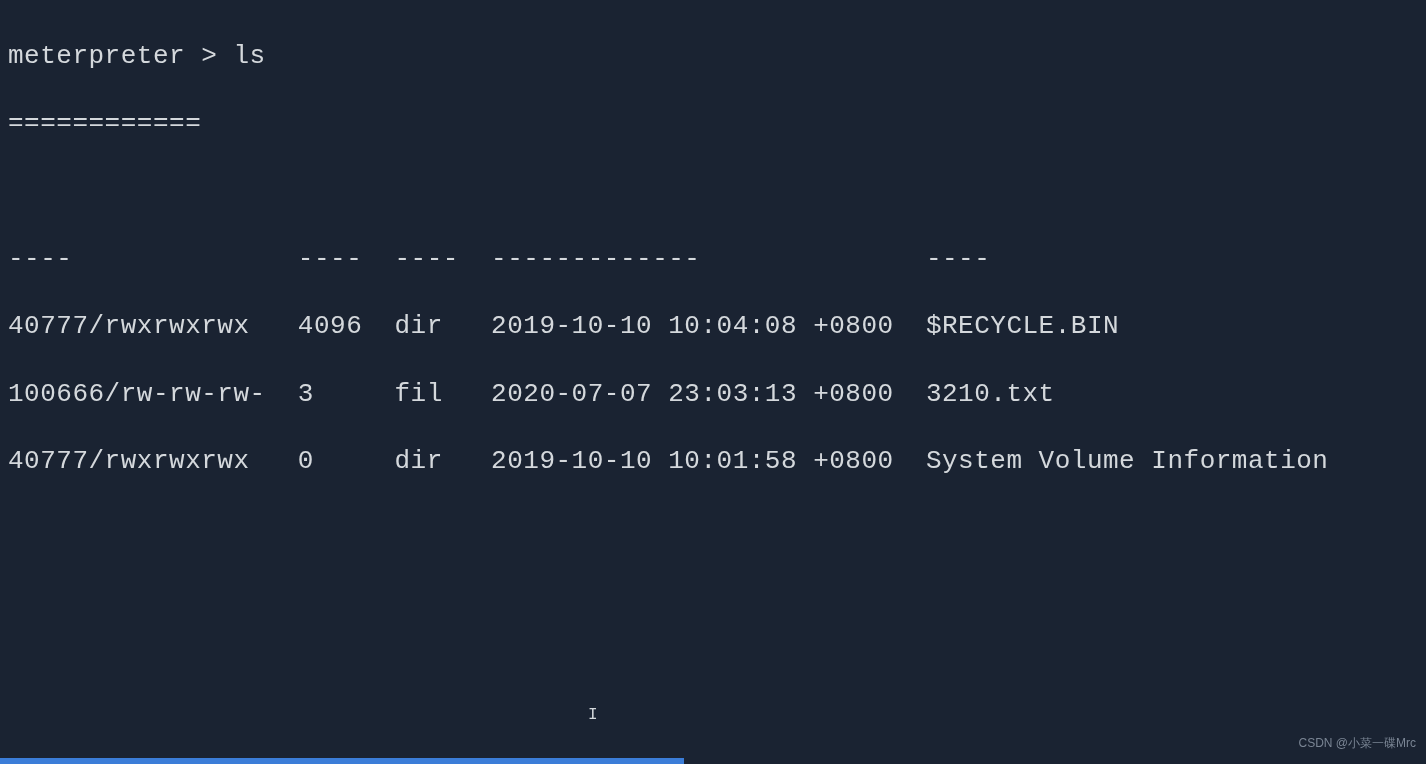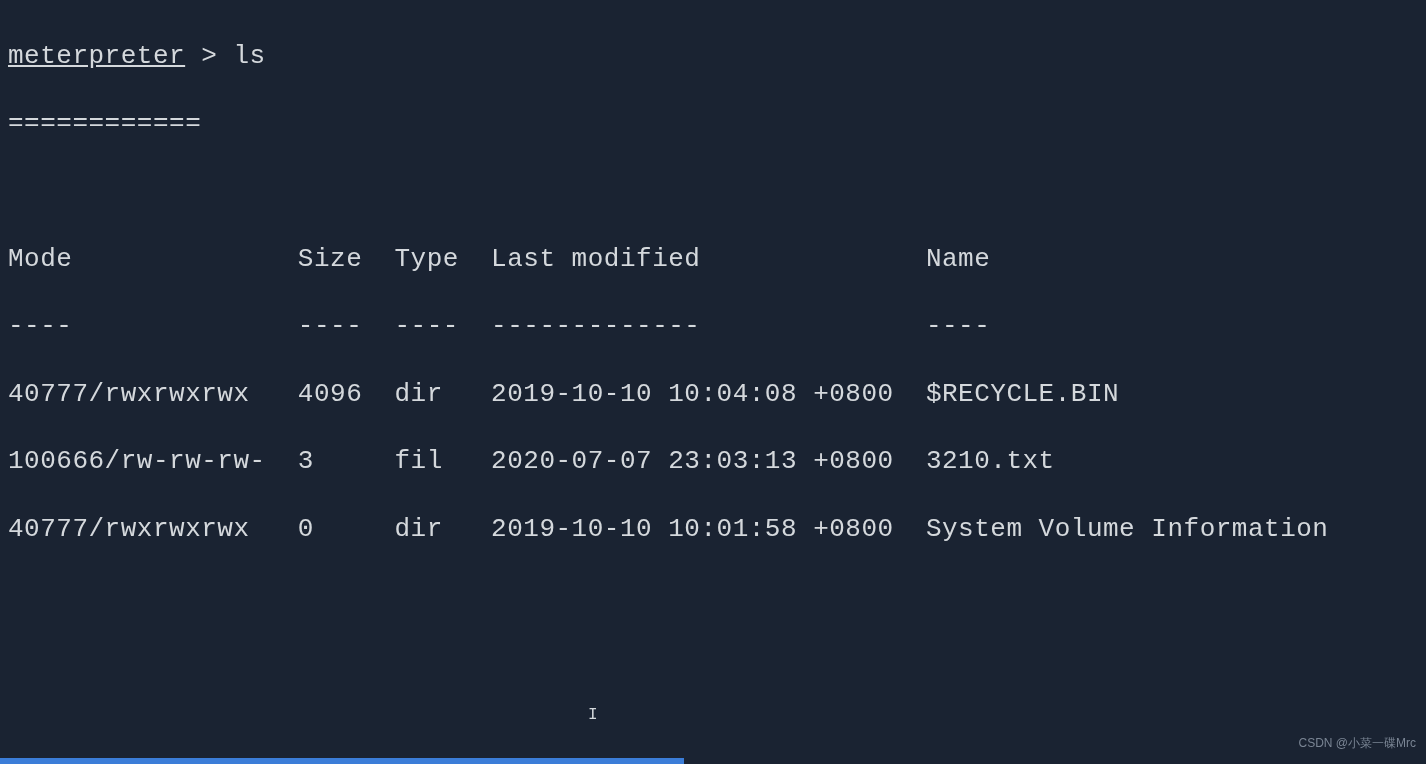--- a/index.html
+++ b/index.html
@@ -17,21 +17,20 @@
       width: 1426px;
       height: 764px;
       overflow: hidden;
       position: relative;
     }
     .terminal {
       white-space: pre;
       letter-spacing: 0.5px;
     }
     .prompt {
-      text-decoration: underline;
     }
     .row {
       display: block;
     }
     .watermark {
       position: absolute;
       bottom: 12px;
       right: 10px;
       font-size: 12px;
       color: #7a8594;
@@ -54,21 +53,20 @@
       color: #d4d8dc;
     }
   </style>
 </head>
 <body>
 
 <div class="terminal">
 <span class="row"><span class="prompt">meterpreter</span> <span>&gt;</span> <span>ls</span></span>
 <span class="row">============</span>
 <span class="row"> </span>
-<span class="row"><span>Mode              </span><span>Size  </span><span>Type  </span><span>Last modified              </span><span>Name</span></span>
 <span class="row"><span>----              </span><span>----  </span><span>----  </span><span>-------------              </span><span>----</span></span>
 <span class="row"><span>40777/rwxrwxrwx   </span><span>4096  </span><span>dir   </span><span>2019-10-10 10:04:08 +0800  </span><span>$RECYCLE.BIN</span></span>
 <span class="row"><span>100666/rw-rw-rw-  </span><span>3     </span><span>fil   </span><span>2020-07-07 23:03:13 +0800  </span><span>3210.txt</span></span>
 <span class="row"><span>40777/rwxrwxrwx   </span><span>0     </span><span>dir   </span><span>2019-10-10 10:01:58 +0800  </span><span>System Volume Information</span></span>
 <span class="row"> </span>
 
 
 
 
 

